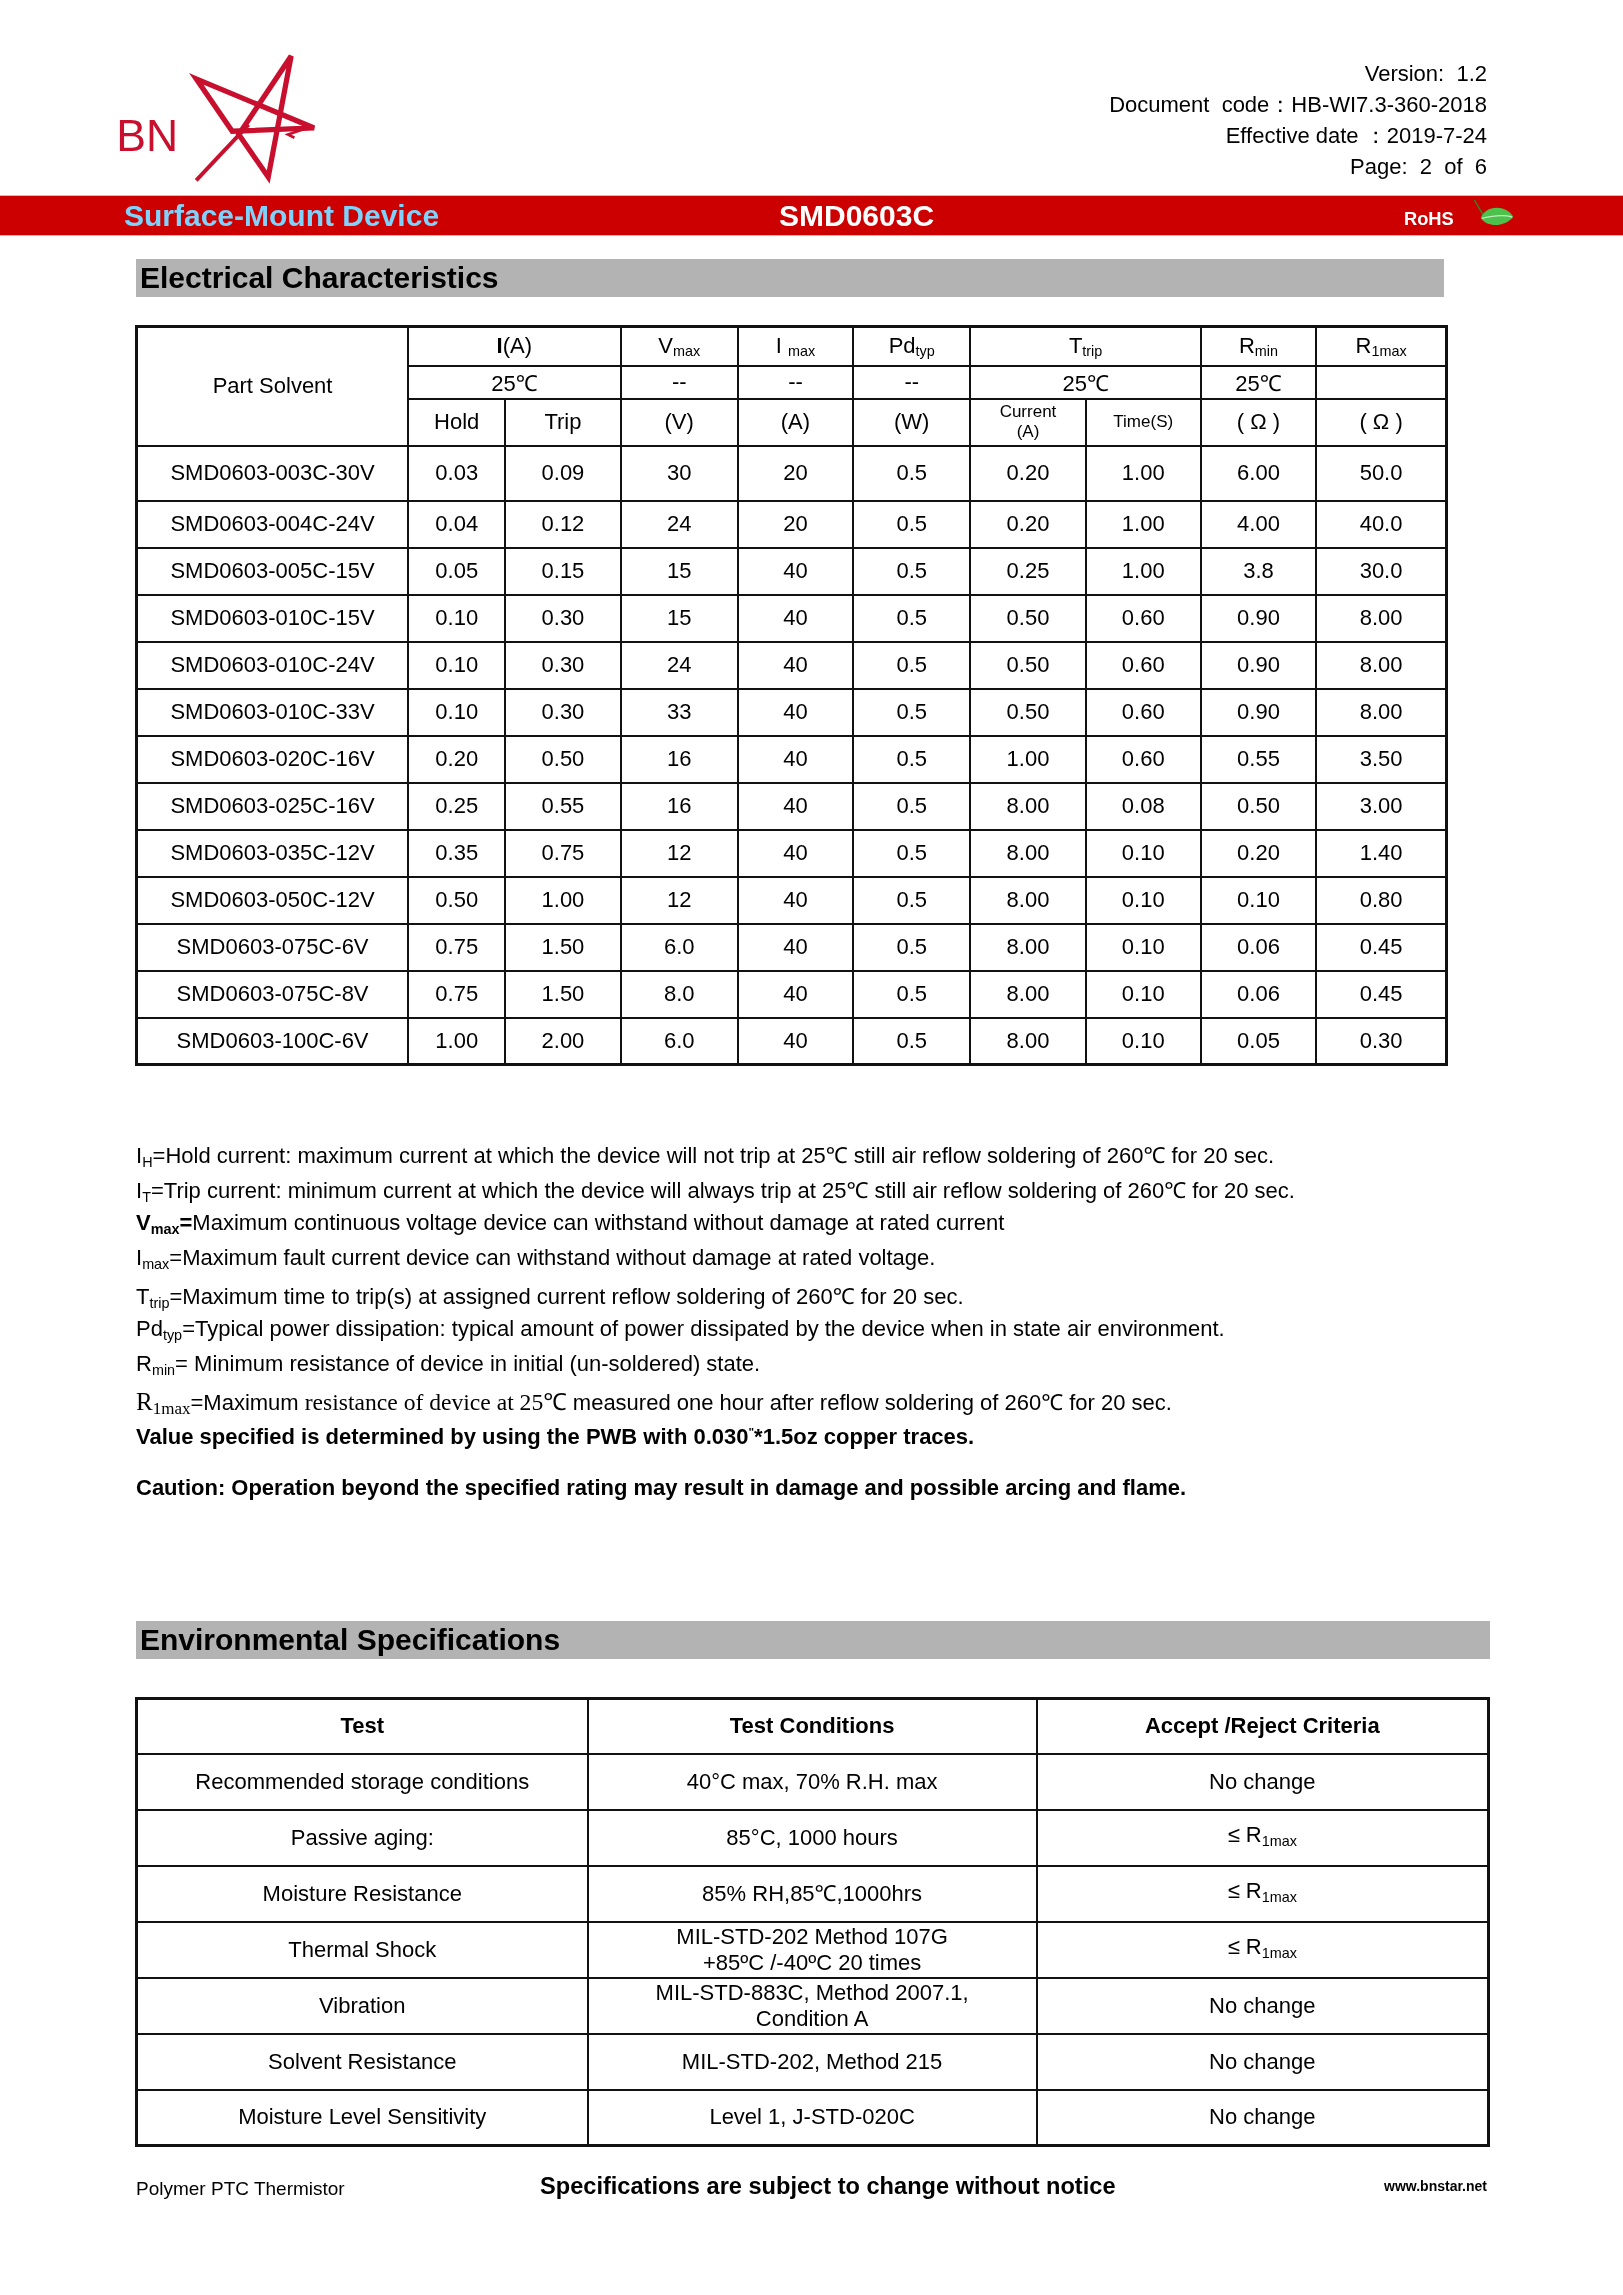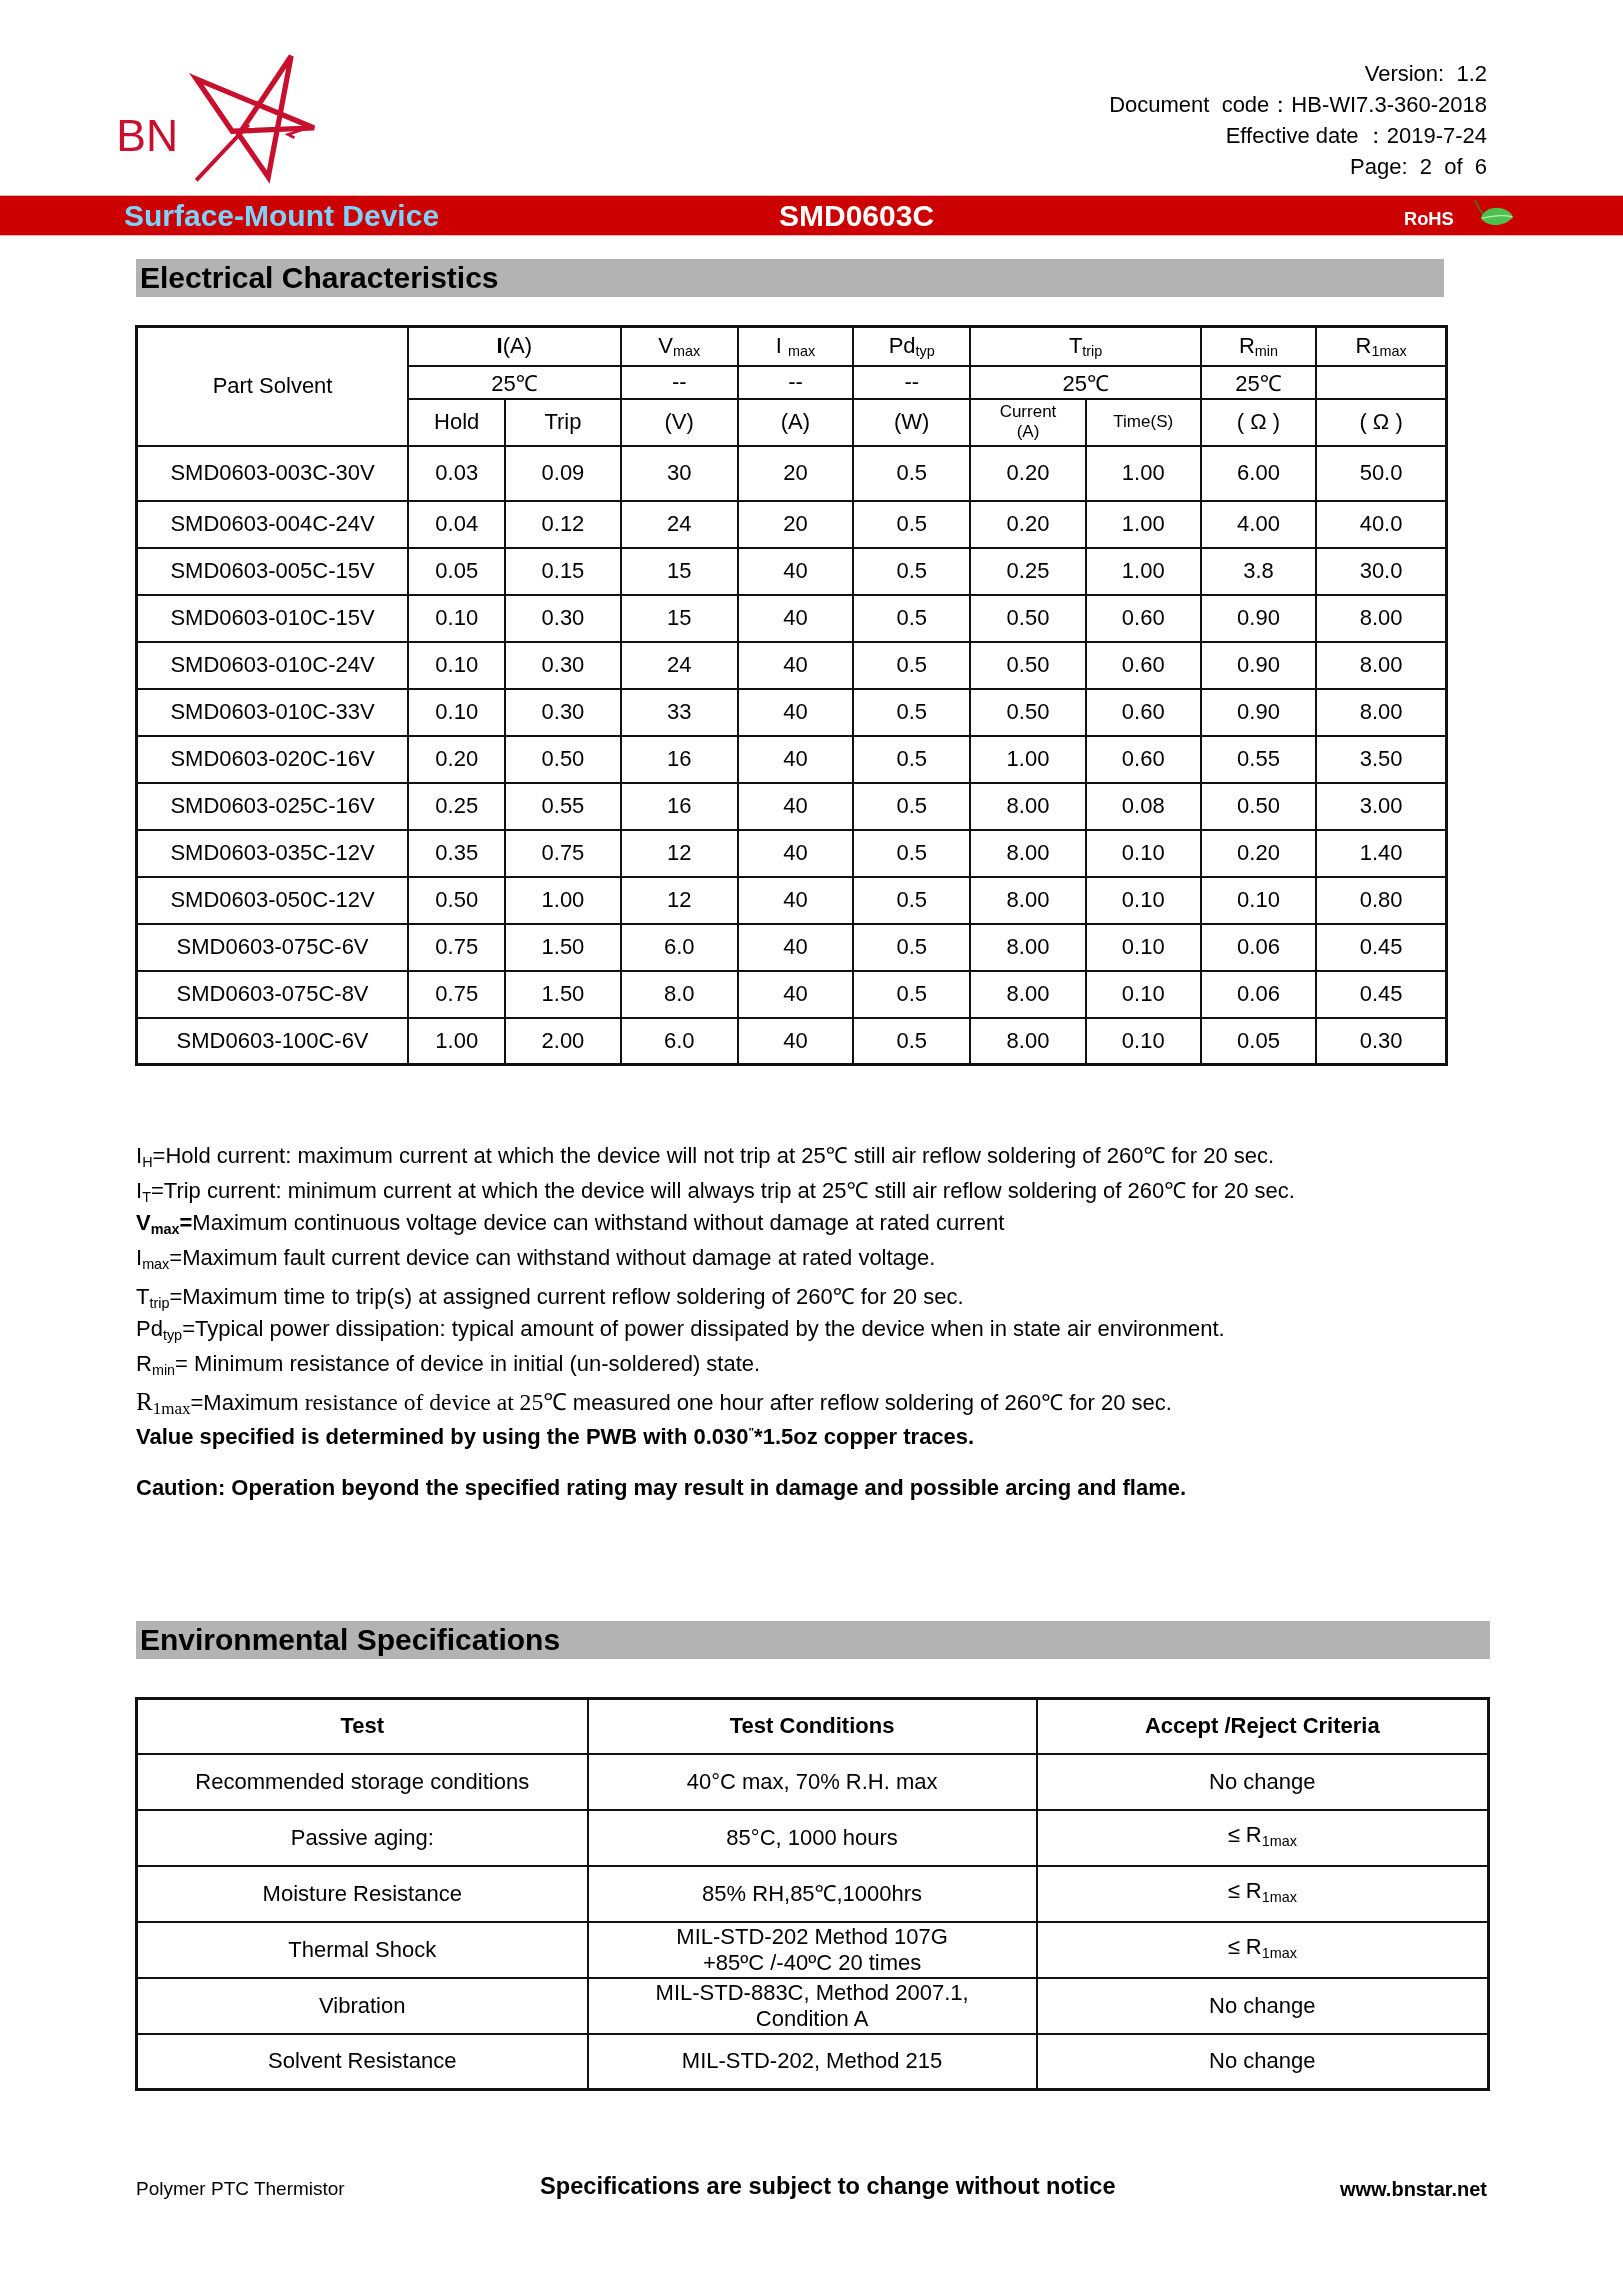--- a/index.html
+++ b/index.html
@@ -44,21 +44,21 @@
 
   
   .envtable { left:135px; top:1697px; width:1355px; border:3.3px solid #111;padding-left:12px; }
   .envtable td, .envtable th { border:2px solid #111; text-align:center; font-size:22px; padding:0; font-weight:normal; line-height:26px; }
   .envtable th { font-weight:bold; }
   .envtable sub { font-size:14.4px; vertical-align:-3.9px; }
 
   
   .f1 { left:136px; top:2178px; font-size:19px; font-weight:normal; }
   .f2 { left:540px; top:2173px; font-size:23.6px; font-weight:bold; }
-  .f3 { right:136px; top:2178px; font-size:20px; font-weight:bold; }
+  .f3 { right:136px; top:2178px; font-size:14px; font-weight:bold; }
   .wm { left:772px; top:1142px; color:#f5e9a0; font-size:17px; }
 </style>
 </head>
 <body>
 
 <div class="abs logo" style="left:98px;">
   <svg viewBox="0 0 420 215">
     <text x="28" y="160" font-family="Liberation Sans, sans-serif" font-size="68" fill="#c8102e">BN</text>
     <polygon points="150,50 330,125 205,130" fill="none" stroke="#c8102e" stroke-width="8"></polygon>
     <polygon points="295,15 260,200 215,135" fill="none" stroke="#c8102e" stroke-width="8"></polygon>
@@ -359,19 +359,26 @@
         </td>
         <td><span>No change</span></td>
       </tr>
       <tr style="height: 56px;">
         <td>Solvent Resistance</td>
         <td>
           <div>MIL-STD-202, Method 215</div>
         </td>
         <td><span>No change</span></td>
       </tr>
+      <tr style="height: 56px;">
+        <td>Moisture Level Sensitivity</td>
+        <td>
+          <div>Level 1, J-STD-020C</div>
+        </td>
+        <td><span>No change</span></td>
+      </tr>
     </tbody>
 </table>
 
 <div class="abs f1">Polymer PTC Thermistor</div>
 <div class="abs f2">Specifications are subject to change without notice</div>
 <div class="abs f3">www.bnstar.net</div>
 
 
 </body></html>

